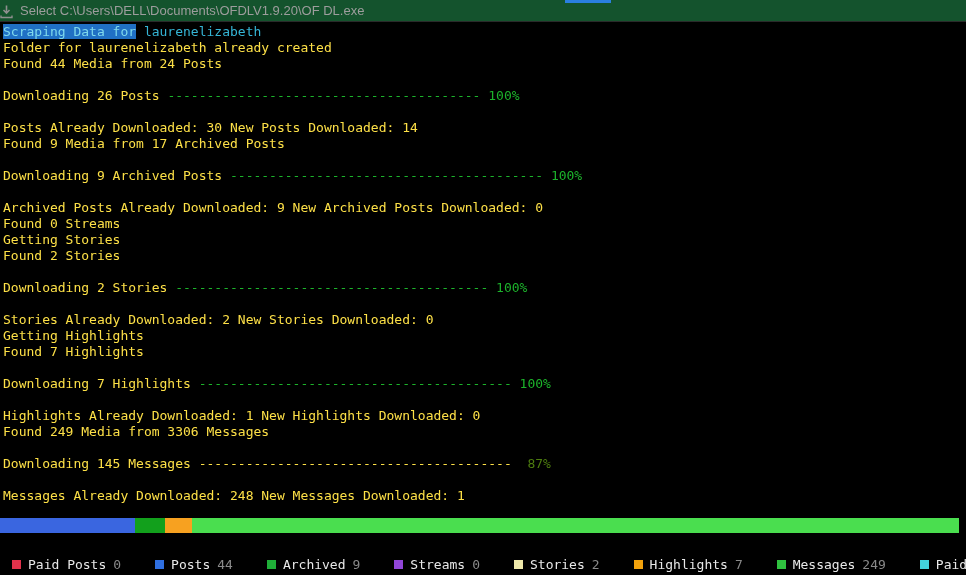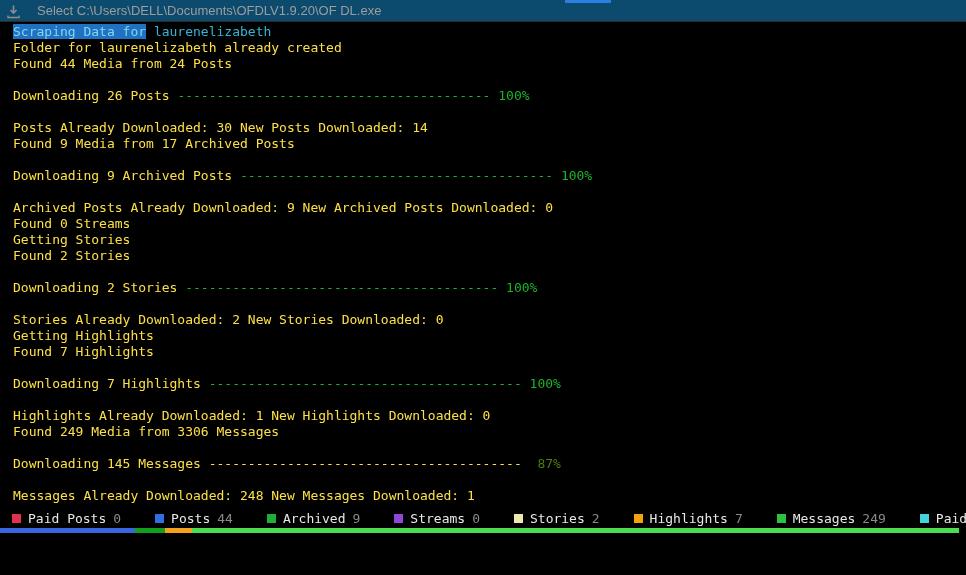--- a/index.html
+++ b/index.html
@@ -5,61 +5,60 @@
   * { box-sizing: border-box; margin: 0; padding: 0; }
   html, body { width: 966px; height: 575px; }
   body {
     background: #000000;
     font-family: "DejaVu Sans Mono", "Liberation Mono", monospace;
     position: relative;
     overflow: hidden;
   }
   .titlebar {
     height: 22px;
-    background: #0c4a6e;
+    background: #14532d;
     display: flex;
     align-items: center;
-    gap: 17px;
-    padding-left: 7px;
+    gap: 7px;
     border-bottom: 1px solid #2a2a2a;
   }
   .titlebar .title-text {
     color: #9d9d9d;
     font-family: "Liberation Sans", sans-serif;
     font-size: 13px;
     white-space: nowrap;
   }
   .dl-icon { width: 13px; height: 14px; display: inline-block; }
   .top-strip {
     position: absolute;
     top: 0; left: 565px;
     width: 46px; height: 3px;
     background: #2a7fe0;
   }
   .console {
-    padding: 2px 0 0 13px;
+    padding: 2px 0 0 3px;
     font-size: 13px;
     line-height: 16px;
   }
   .line { height: 16px; white-space: pre; }
   .c-red   { color: #fde047; }
   .c-green { color: #1cb32b; }
   .c-cyan  { color: #35b5d6; }
   .c-white { color: #4d7c0f; }
   .c-highlight { color: #7fd9ec; background: #2070c4; }
   .progressbar {
     position: absolute;
     left: 0; top: 518px;
     width: 966px; height: 15px;
     display: flex;
   }
   .progressbar span { height: 100%; display: block; }
   .legend {
     position: absolute;
-    left: 0; top: 508px;
+    left: 0; top: 554px;
     width: 966px; height: 20px;
     display: flex;
     align-items: center;
     gap: 34px;
     padding-left: 12px;
     background: #000000;
     font-size: 13px;
   }
   .legend-item { display: flex; align-items: center; gap: 7px; white-space: nowrap; }
   .swatch { width: 9px; height: 9px; display: inline-block; flex: none; }

